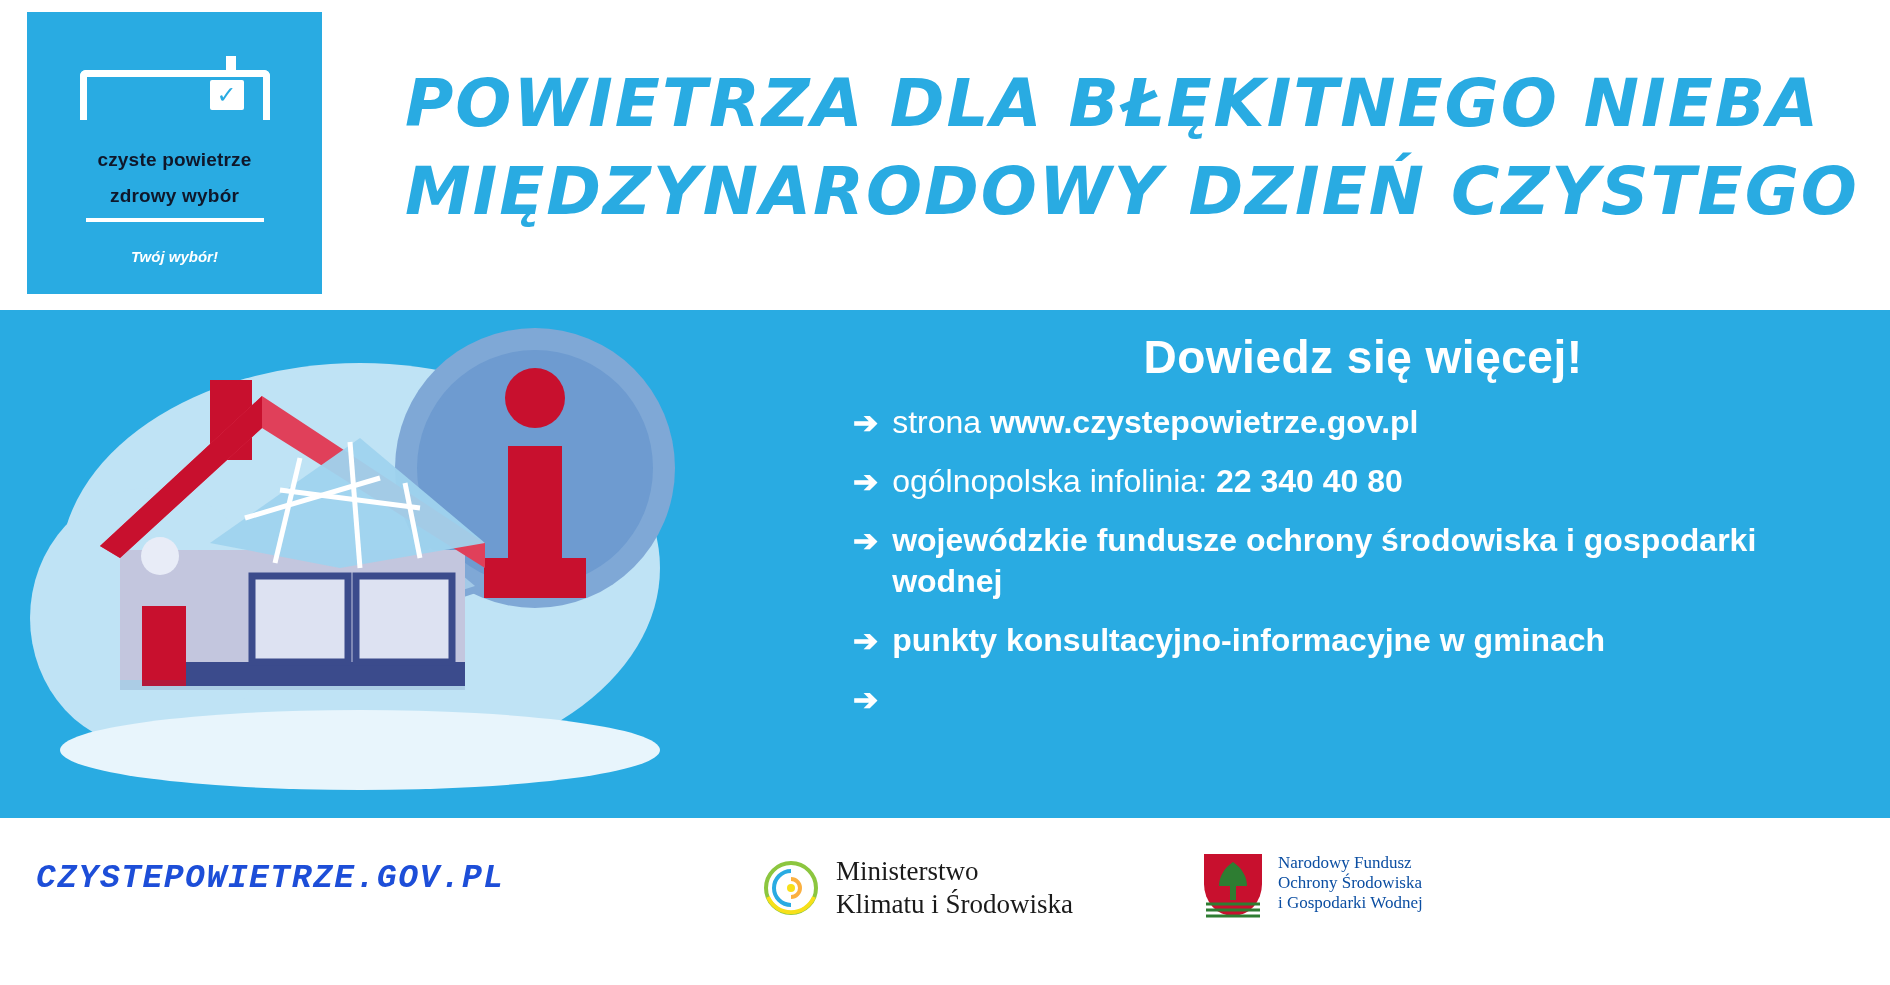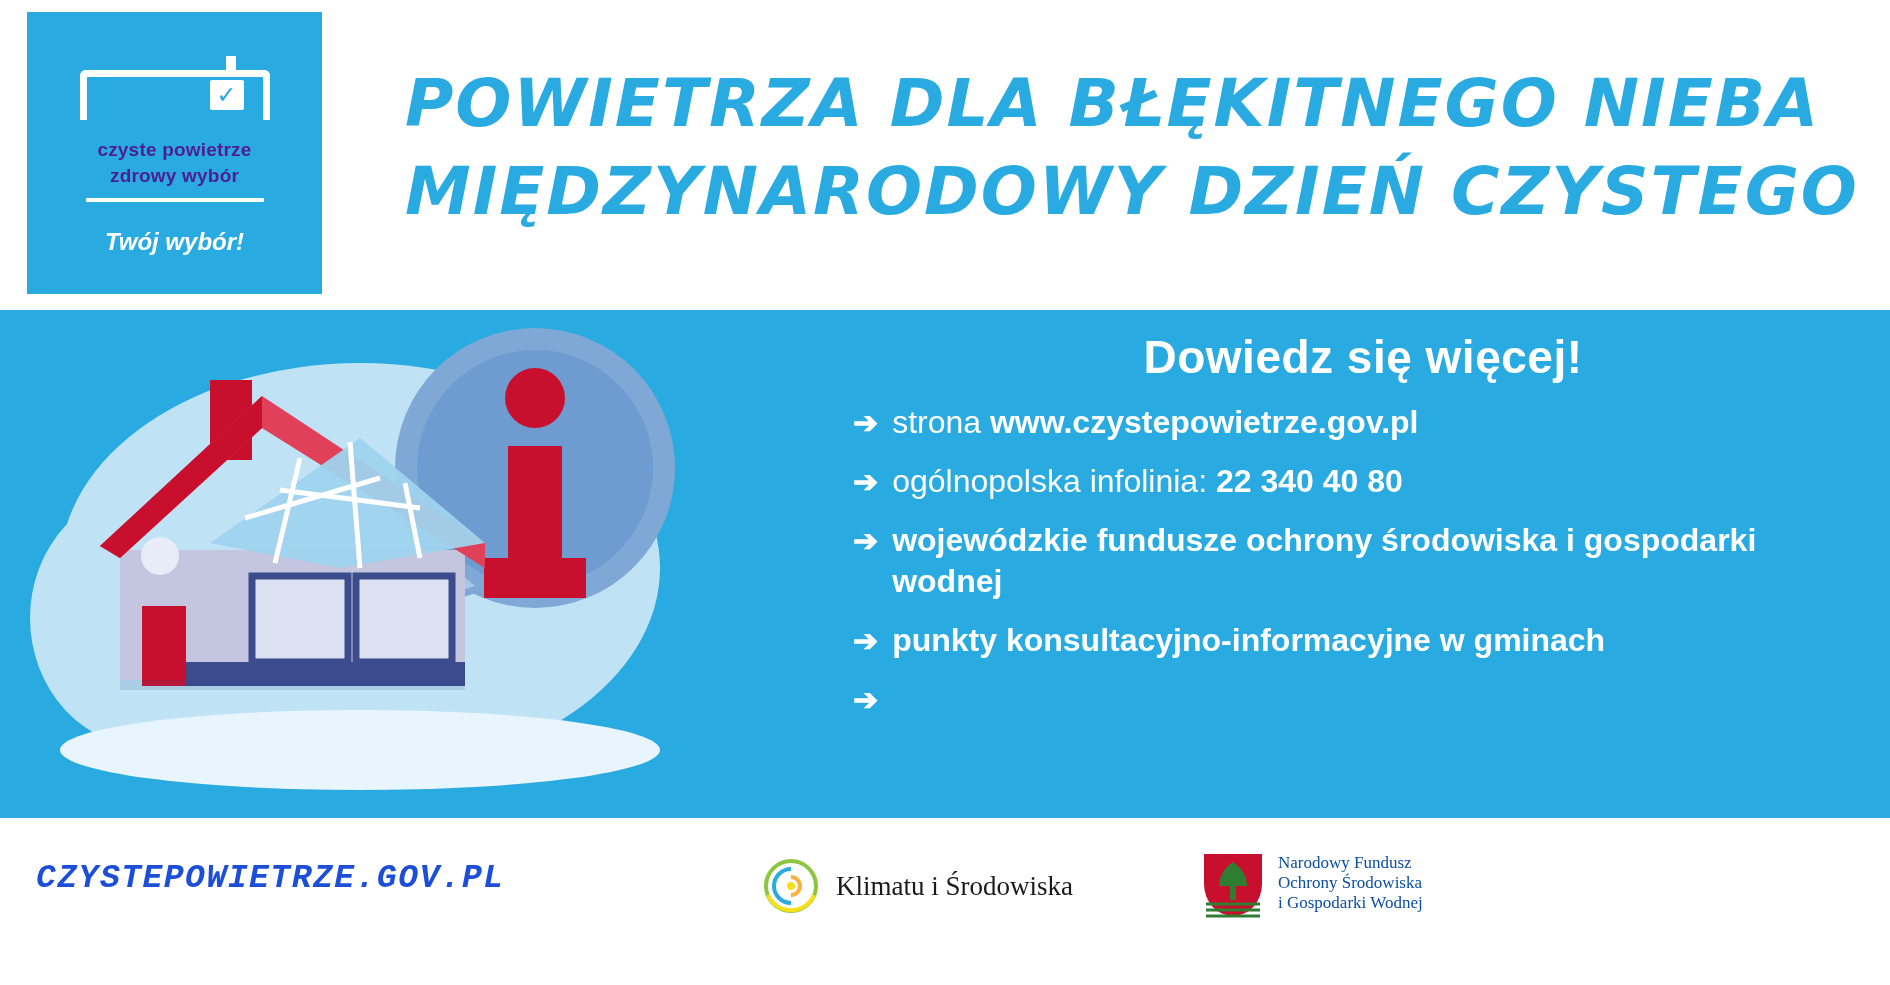--- a/index.html
+++ b/index.html
@@ -68,39 +68,39 @@
     width: 34px;
     height: 30px;
     color: #29ABE2;
     background: #ffffff;
     font-size: 24px;
     line-height: 30px;
     text-align: center;
     border-radius: 2px;
   }
   .logo-text {
-    color: #4c1d95;
+    color: #0f172a;
     font-weight: bold;
     font-size: 19px;
     line-height: 24px;
     letter-spacing: .2px;
     text-align: center;
-    margin-top: 2px;
+    margin-top: 12px;
   }
   .logo-underline {
     width: 178px;
     height: 4px;
     background: #ffffff;
     margin: 10px auto 0 auto;
   }
   .logo-tagline {
     color: #ffffff;
     font-style: italic;
     font-weight: bold;
-    font-size: 24px;
+    font-size: 15px;
     margin-top: 26px;
     text-align: center;
   }
   .headline {
     position: absolute;
     left: 405px;
     top: 60px;
     width: 1330px;
     color: #29ABE2;
     font-size: 66px;
@@ -320,20 +320,21 @@
 
 <div class="mk-logo">
   <svg width="62" height="62" viewBox="0 0 62 62">
     <path d="M31 6 a25 25 0 1 0 0 50 a25 25 0 1 0 0 -50" fill="none" stroke="#8CC63F" stroke-width="4"></path>
     <path d="M31 14 a17 17 0 1 0 0 34" fill="none" stroke="#29ABE2" stroke-width="4"></path>
     <path d="M31 22 a9 9 0 1 1 0 18" fill="none" stroke="#FBB040" stroke-width="4"></path>
     <circle cx="31" cy="31" r="4" fill="#F7E01A"></circle>
     <path d="M8 40 a25 25 0 0 0 46 0" fill="none" stroke="#F7E01A" stroke-width="4"></path>
   </svg>
   <div class="mk-text">
+    <div>Ministerstwo</div>
     <div>Klimatu i Środowiska</div>
   </div>
 </div>
 
 <div class="nf-logo">
   <svg width="66" height="70" viewBox="0 0 66 70">
     <path d="M4 6 h58 v30 a29 32 0 0 1 -58 0 z" fill="#C8102E"></path>
     <path d="M33 14 c-9 6 -14 15 -14 24 h28 c0 -9 -5 -18 -14 -24 z" fill="#2E7D32"></path>
     <rect x="30" y="36" width="6" height="16" fill="#2E7D32"></rect>
     <g stroke="#2E7D32" stroke-width="3">

